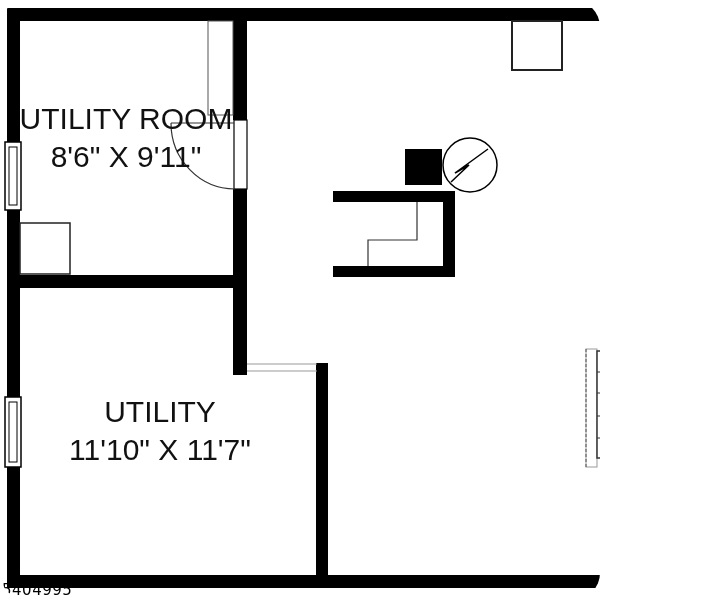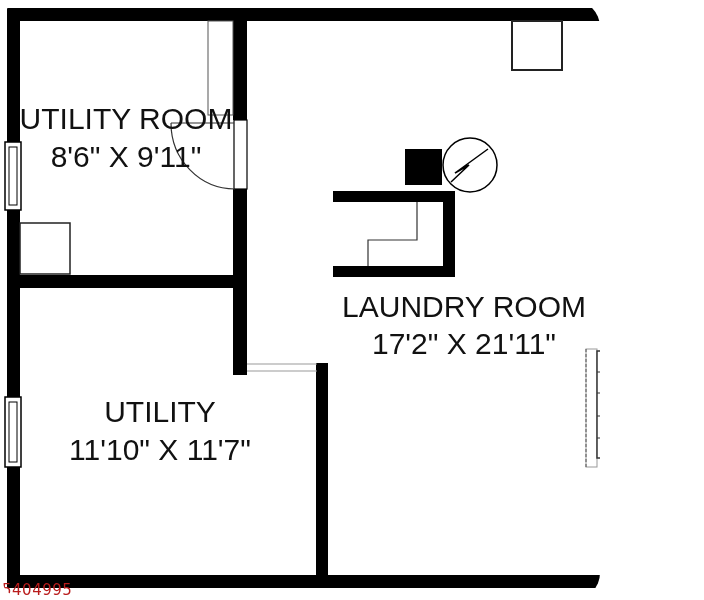--- a/index.html
+++ b/index.html
@@ -10,21 +10,21 @@
   .plan svg{position:absolute;left:0;top:0;}
   .room-label{
     position:absolute;text-align:center;color:#111;
     font-size:30px;line-height:38px;letter-spacing:0px;white-space:nowrap;
   }
   .room-label .dims{white-space:nowrap;}
   #utility-label{left:-5px;top:100px;width:262px;}
   #laundry-label{left:333px;top:288px;width:262px;line-height:37px;}
   #storage-label{left:29px;top:393px;width:262px;}
   .watermark{
-    position:absolute;left:2px;top:581px;font-size:15px;color:#b91c1c;
+    position:absolute;left:2px;top:581px;font-size:15px;color:#000000;
     font-family:"DejaVu Sans", sans-serif;letter-spacing:0.5px;z-index:5;
   }
 </style>
 </head>
 <body>
 
 <div class="plan">
 
   <svg width="704" height="600" viewBox="0 0 704 600">
 
@@ -116,24 +116,20 @@
       <polygon points="639,348 631,361 647,361" fill="#fff" stroke="#333" stroke-width="1.5"></polygon>
       <line x1="639" y1="361" x2="639" y2="367" stroke="#333" stroke-width="1.5"></line>
     </g>
   </svg>
 
   <div class="room-label" id="utility-label">
     <div class="name">UTILITY ROOM</div>
     <div class="dims">8'6" X 9'11"</div>
   </div>
 
-  <div class="room-label" id="laundry-label">
-    <div class="name">LAUNDRY ROOM</div>
-    <div class="dims">17'2" X 21'11"</div>
-  </div>
 
   <div class="room-label" id="storage-label">
     <div class="name">UTILITY</div>
     <div class="dims">11'10" X 11'7"</div>
   </div>
 
   <div class="watermark">5404995</div>
 
 </div>
 

